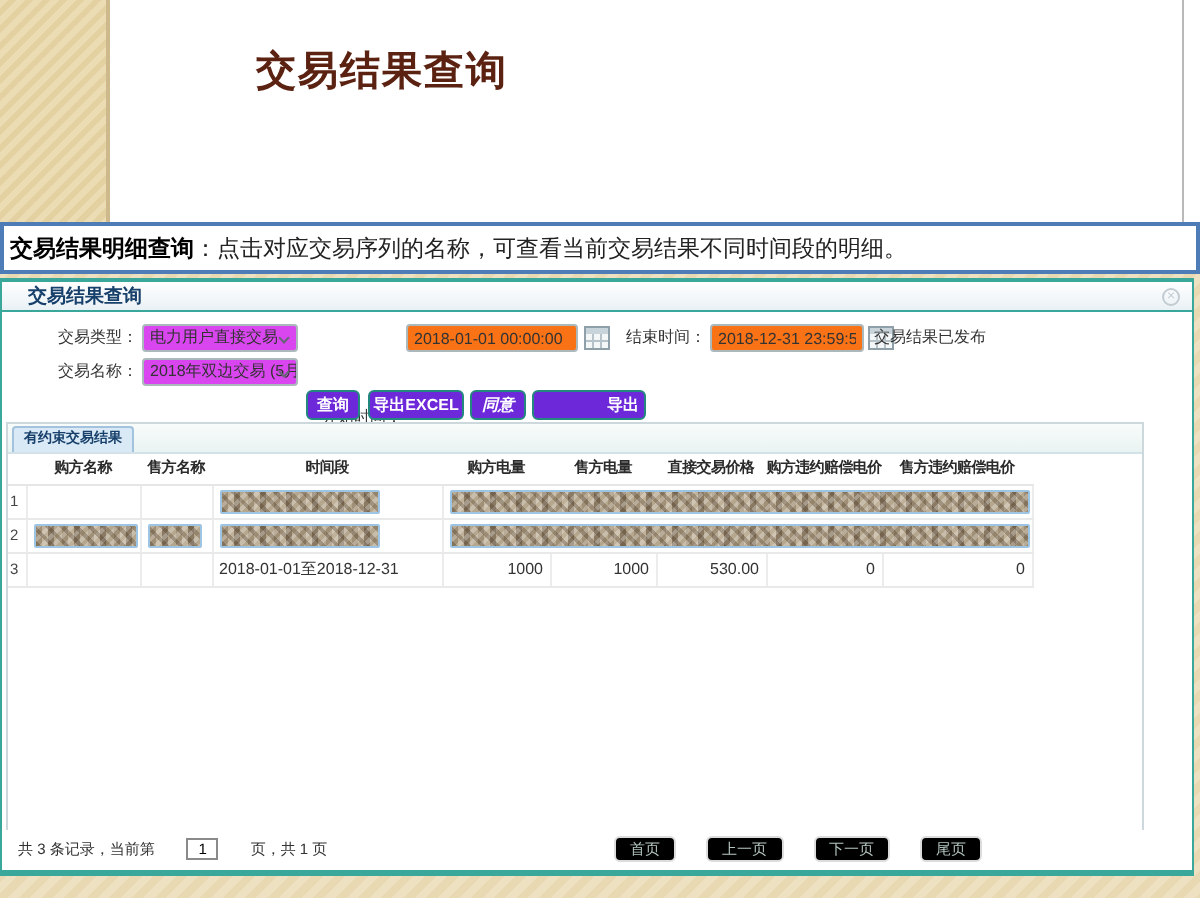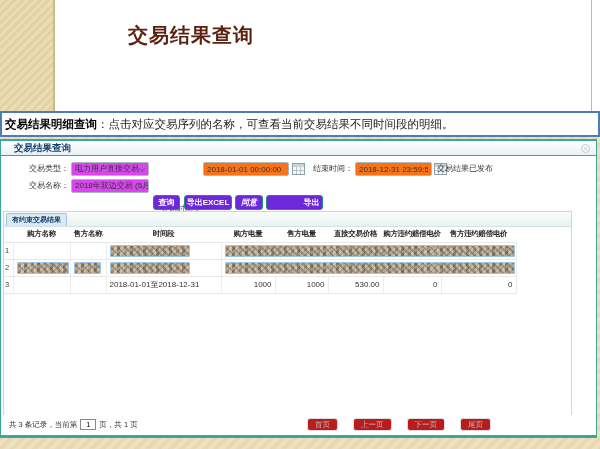--- a/index.html
+++ b/index.html
@@ -68,26 +68,26 @@
   .grid td.num { font-size:7.5px; color:#444; padding:0 1px; text-align:left; }
   .grid td.r { text-align:right; }
   .mosaic { height:12px; border:1px solid #9ec4e4; border-radius:1px;
     background:
       repeating-linear-gradient(45deg, rgba(60,40,20,.28) 0 2px, rgba(0,0,0,0) 2px 5px),
       repeating-linear-gradient(135deg, rgba(255,255,255,.25) 0 2px, rgba(0,0,0,0) 2px 4px),
       repeating-linear-gradient(90deg,#a09077 0 3px,#c0b29a 3px 6px,#8a7a64 6px 9px,#b5a78e 9px 13px); }
 
   
   .pfooter { position:absolute; left:0; top:274px; width:100%; height:20px; background:#fff; }
-  .summary { position:absolute; left:8px; top:4px; display:flex; align-items:center; gap:3px;
+  .summary { position:absolute; left:8px; top:4px; display:flex; align-items:center; gap:16px;
     font-size:7.5px; color:#333; white-space:nowrap; }
   .pageinput { width:16px; height:11px; border:1px solid #8a8a8a; font-size:7.5px; text-align:center;
     font-family:inherit; padding:0; }
   .pagebtns { position:absolute; left:306px; top:3px; display:flex; gap:15px; }
-  .pbtn { height:13px; line-height:11px; padding:0 7px; background:#b91c1c; border:1px solid #dcdcdc;
+  .pbtn { height:13px; line-height:11px; padding:0 7px; background:#000000; border:1px solid #dcdcdc;
     border-radius:3px; color:#b3c5bf; font-size:7.5px; font-family:inherit; cursor:default; white-space:nowrap; }
 </style>
 </head>
 <body>
 
 <div class="screen">
 
   <div class="top-white"></div>
   <div class="left-strip"></div>
   <div class="top-vline"></div>

